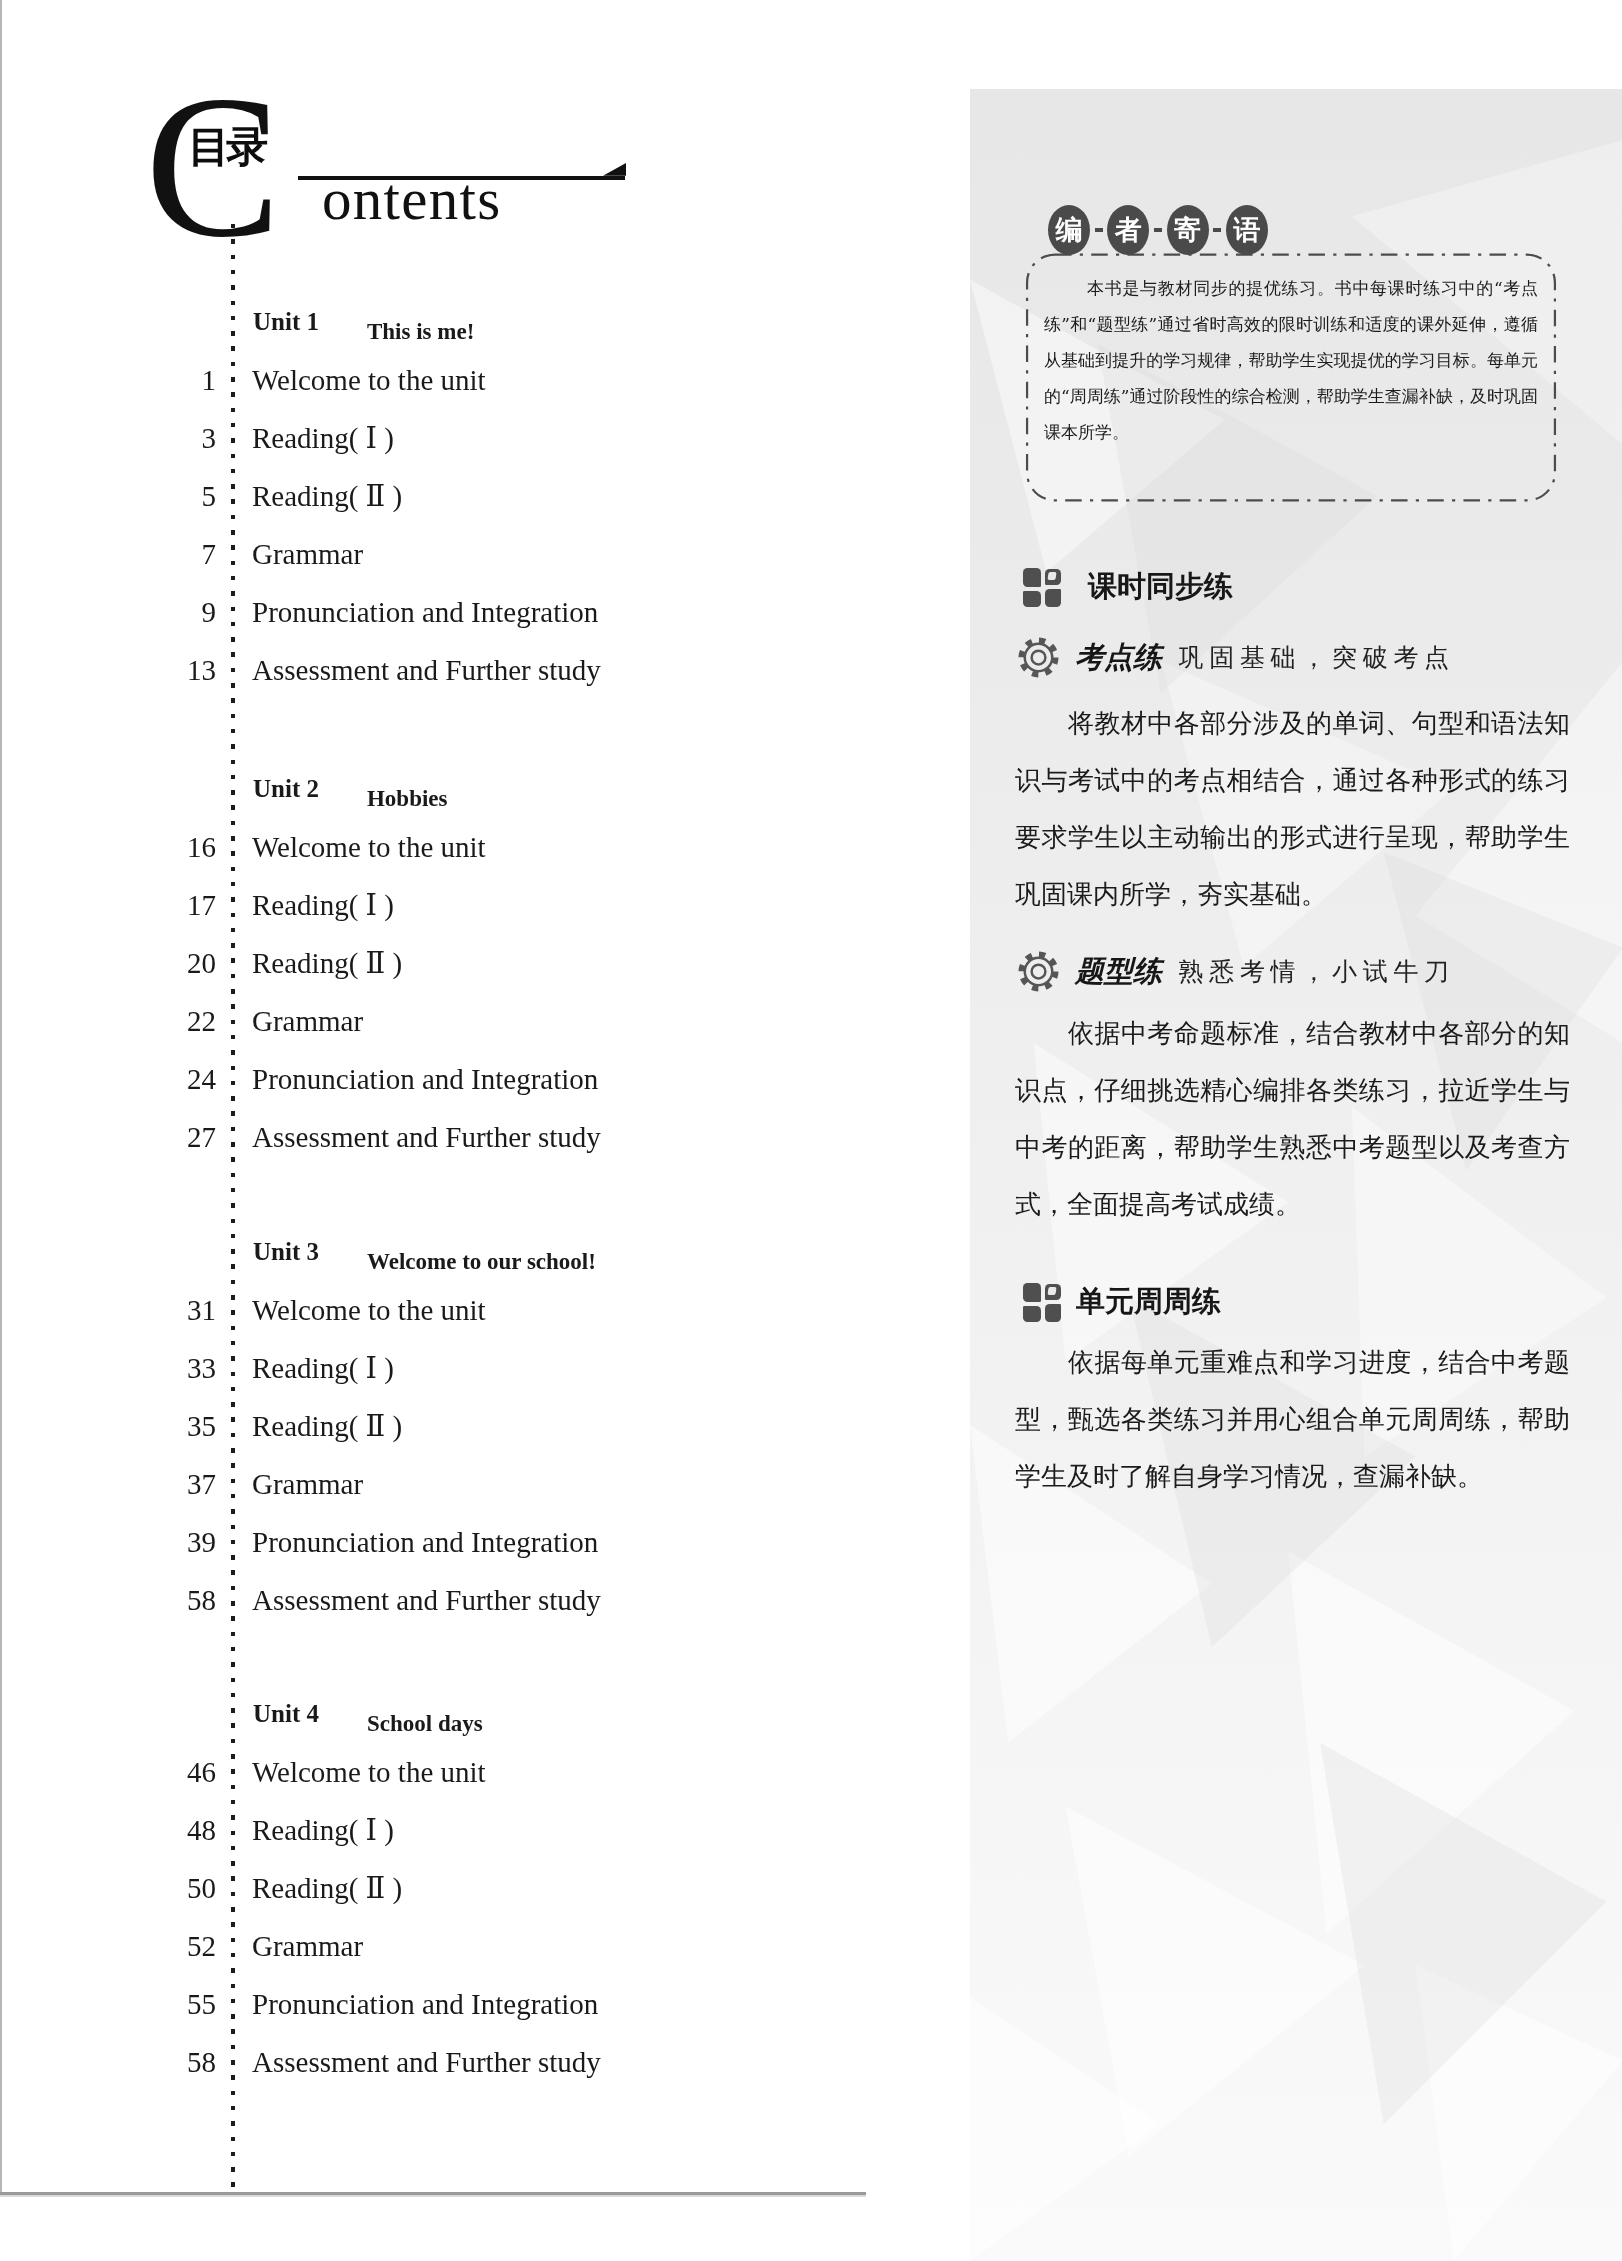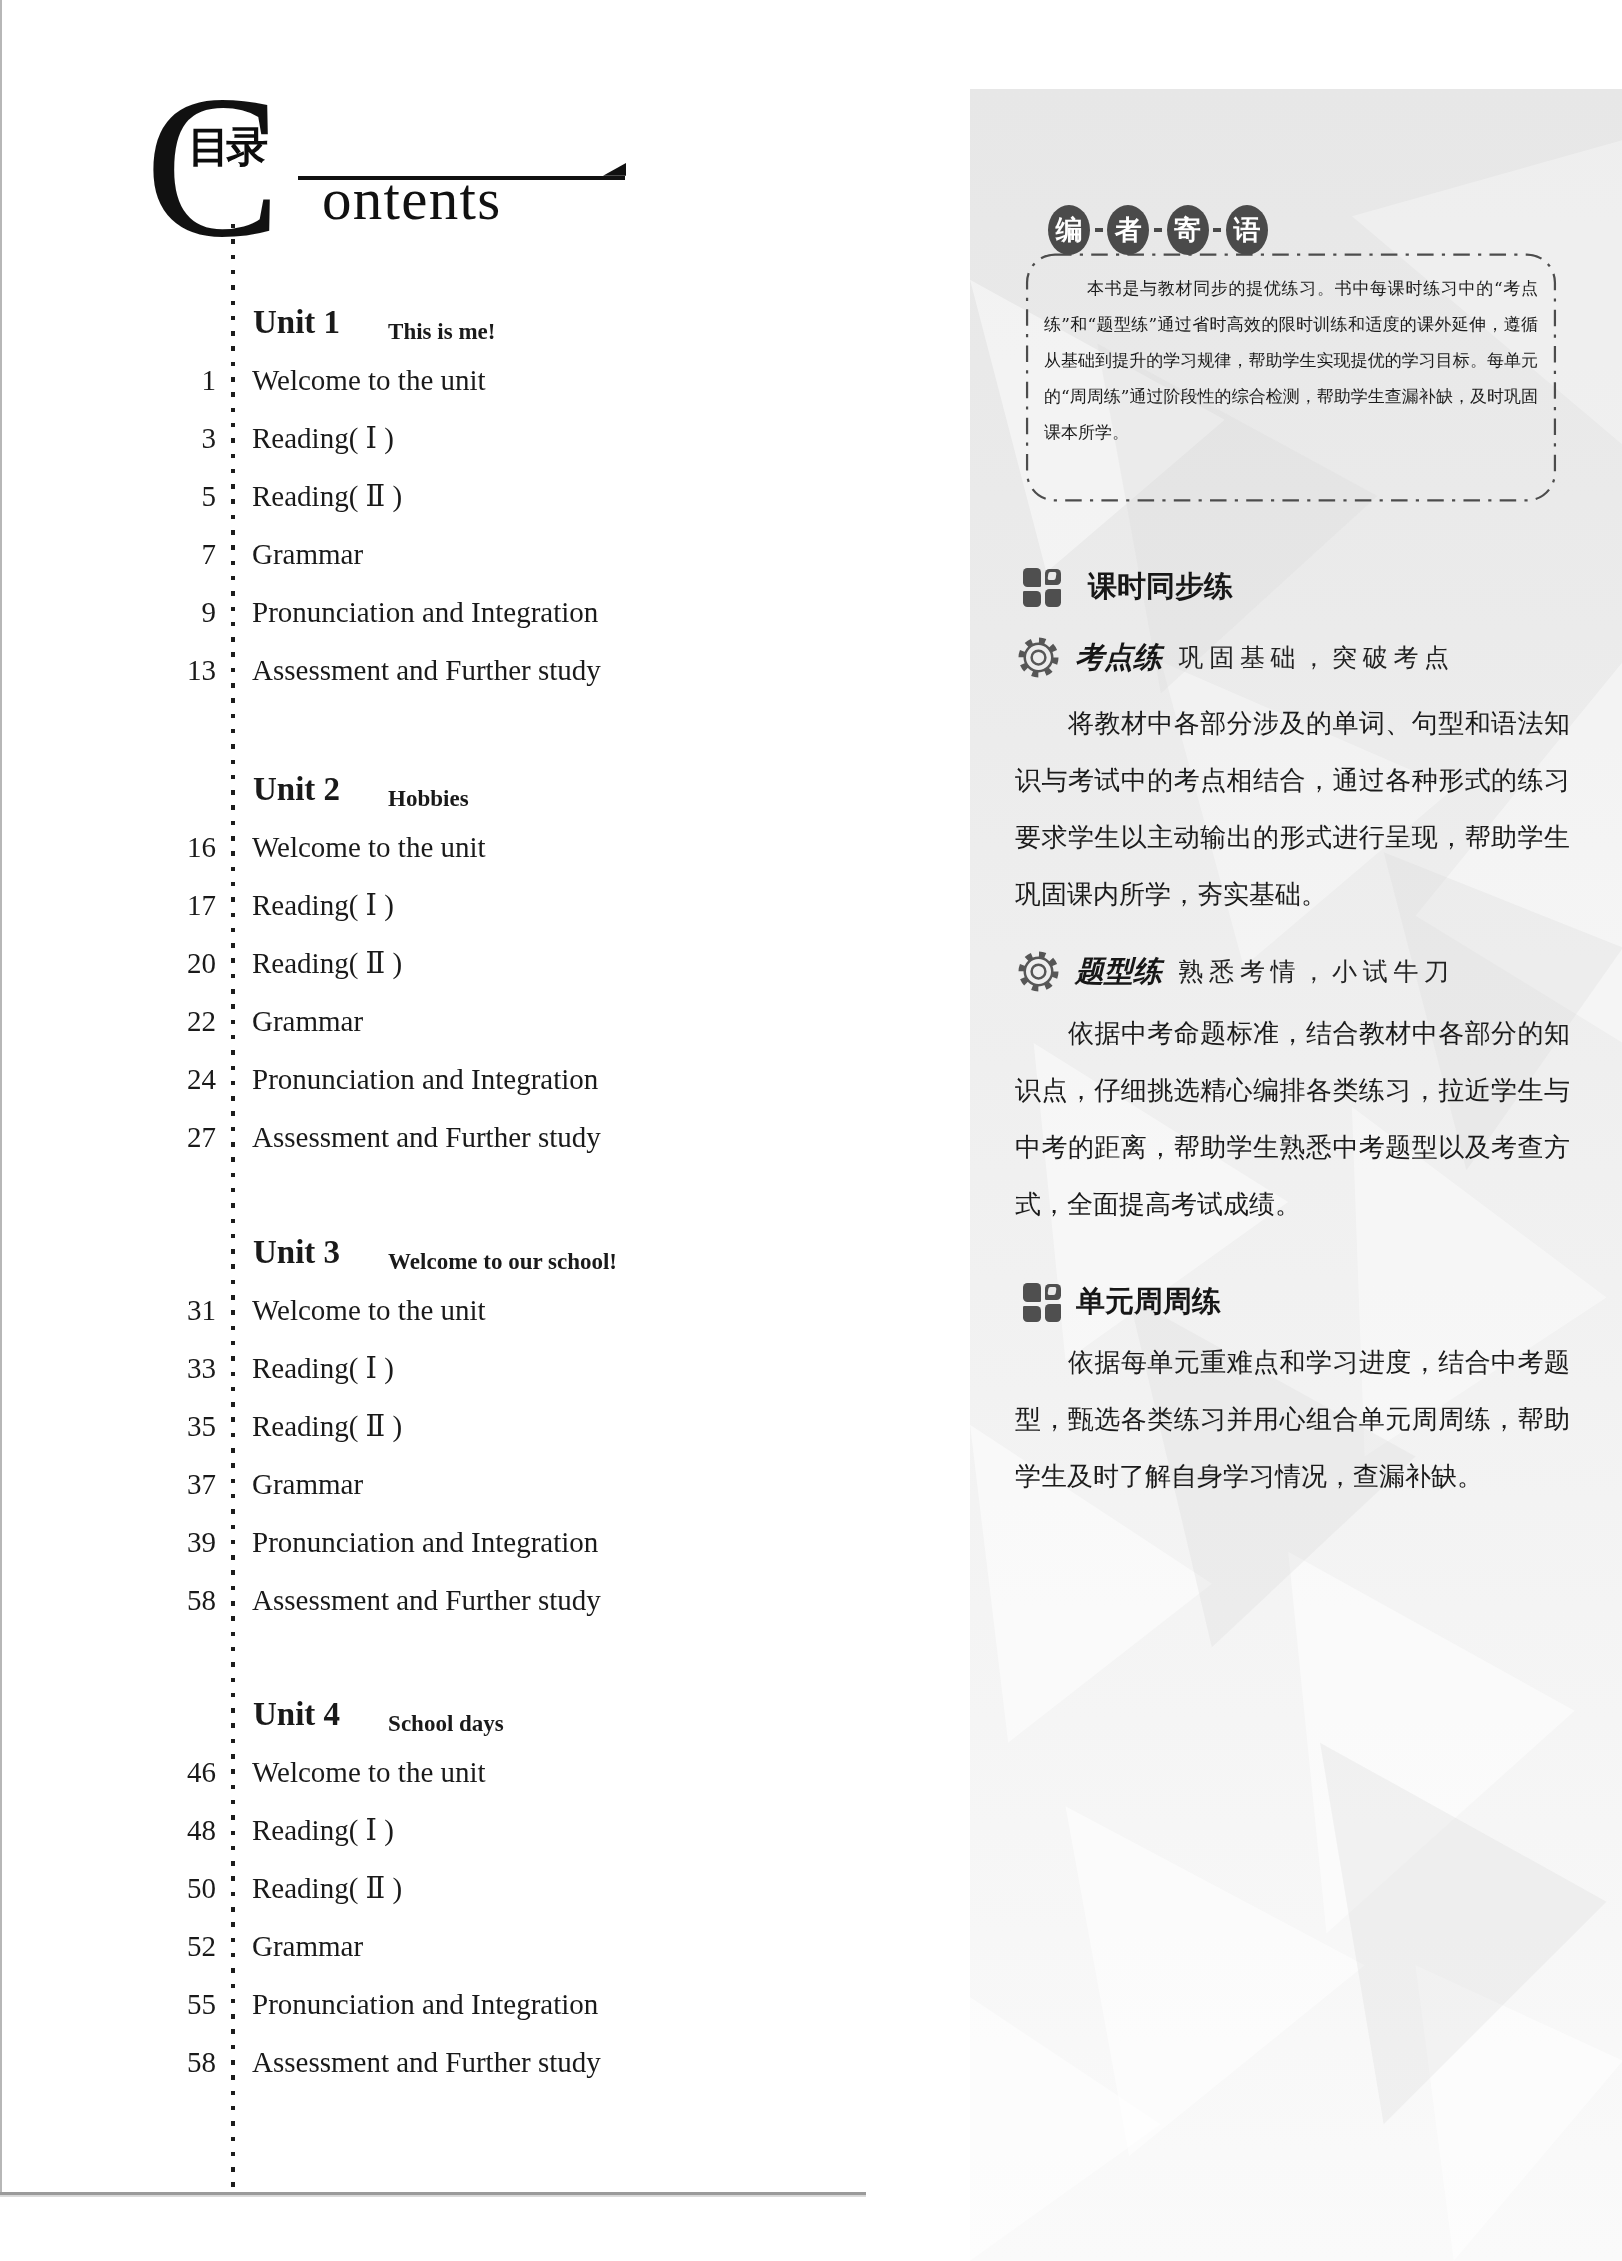--- a/index.html
+++ b/index.html
@@ -28,21 +28,21 @@
     position:absolute;left:231px;top:224px;width:3.8px;height:1968px;
     background:repeating-linear-gradient(180deg,#1c1c1c 0 4.5px,transparent 4.5px 15.3px);
   }
 
   
   .unit{position:absolute;left:0;width:903px;}
   .trow{height:58px;display:flex;align-items:center;}
   .trow .num{width:216px;text-align:right;font-size:29px;}
   .trow .title{margin-left:36px;font-size:29px;white-space:nowrap;}
   .unit-header{padding-left:253px;}
-  .unit-header .ulabel{font-size:33px;font-weight:700;}
+  .unit-header .ulabel{font-size:25px;font-weight:700;}
   .unit-header .uname{font-size:23px;font-weight:700;margin-left:48px;margin-top:20px;}
 
   
   .panel{
     position:absolute;left:970px;top:89px;width:653px;height:2172px;
     background:linear-gradient(180deg,#e7e7e7 0%,#ebebeb 25%,#f2f2f2 60%,#fafafa 100%);
   }
   .poly{position:absolute;inset:0;width:100%;height:100%;}
   .panel *{position:relative;}
 

